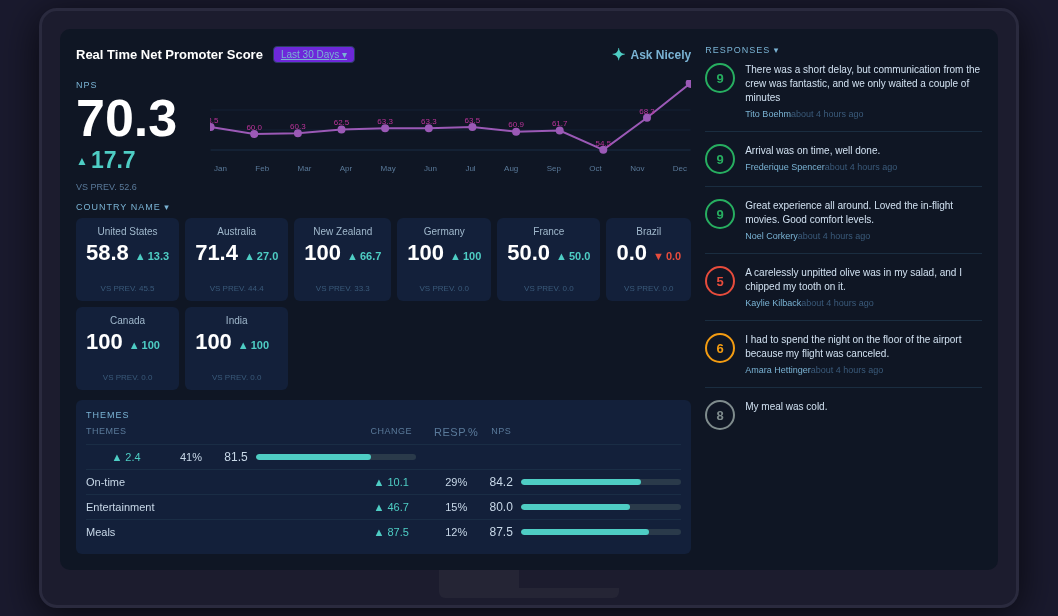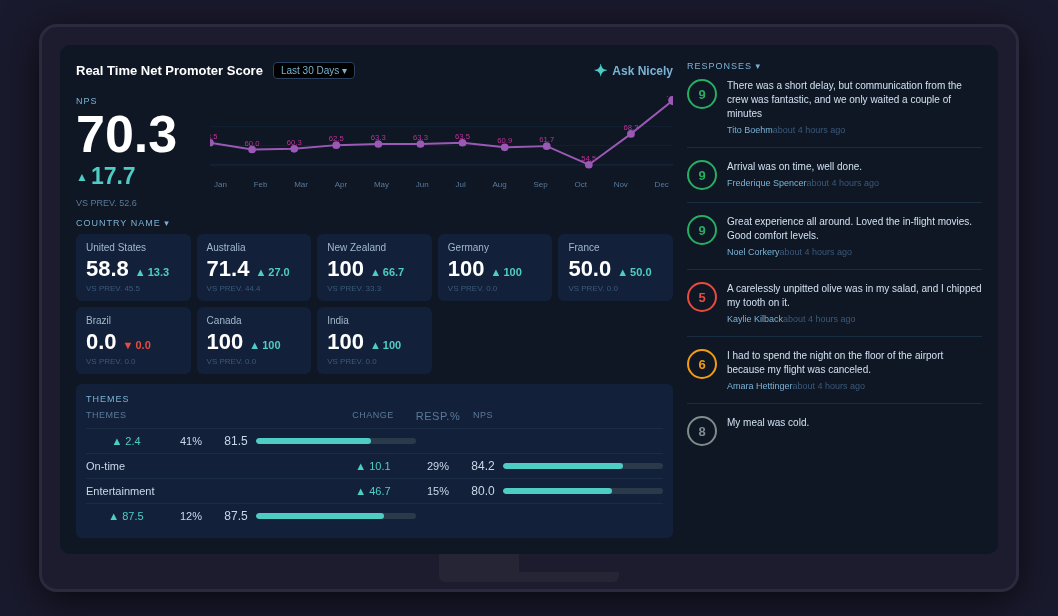--- a/index.html
+++ b/index.html
@@ -73,27 +73,28 @@
       display: flex;
       align-items: center;
       gap: 10px;
     }
     .header-title {
       font-size: 13px;
       font-weight: 600;
       color: #fff;
     }
     .date-badge {
-      background: #000000;
+      background: #6d28d9;
       border: 1px solid #2a4060;
       border-radius: 4px;
       padding: 2px 7px;
       font-size: 10px;
       color: #7ab3d4;
       cursor: pointer;
+      text-decoration: underline;
     }
     .logo {
       display: flex;
       align-items: center;
       gap: 5px;
       font-size: 12px;
       color: #7ab3d4;
       font-weight: 600;
     }
     .logo-icon {
@@ -168,22 +169,23 @@
     }
     .section-label {
       font-size: 9px;
       color: #7ab3d4;
       letter-spacing: 1px;
       text-transform: uppercase;
       margin-bottom: 6px;
     }
     .country-grid {
       display: grid;
-      grid-template-columns: repeat(5, 1fr);
+      grid-template-columns: repeat(6, 1fr);
       gap: 6px;
+      text-align: center;
     }
     .country-card {
       background: #13203a;
       border-radius: 6px;
       padding: 8px 10px;
     }
     .country-name {
       font-size: 10px;
       color: #a0b8cc;
       margin-bottom: 3px;
@@ -203,21 +205,21 @@
       align-items: center;
       gap: 2px;
       font-size: 11px;
       font-weight: 600;
     }
     .country-change.up { color: #4ecdc4; }
     .country-change.down { color: #e74c3c; }
     .country-prev {
       font-size: 8px;
       color: #3a5a7a;
-      margin-top: 2px;
+      margin-top: 18px;
     }
 
     
     .themes-section {
       background: #13203a;
       border-radius: 6px;
       padding: 10px;
     }
     .themes-header-row {
       display: flex;
@@ -602,20 +604,21 @@
     </div>
     <div class="theme-resp">15%</div>
     <div class="theme-nps">80.0</div>
     <div class="theme-bar-area">
       <div class="bar-track">
         <div class="bar-fill" style="width:68%"></div>
       </div>
     </div>
   </div>
               <div class="theme-row">
+    <div class="theme-name">Meals</div>
     <div class="theme-change up">
       <span>▲</span>
       87.5
     </div>
     <div class="theme-resp">12%</div>
     <div class="theme-nps">87.5</div>
     <div class="theme-bar-area">
       <div class="bar-track">
         <div class="bar-fill" style="width:80%"></div>
       </div>

